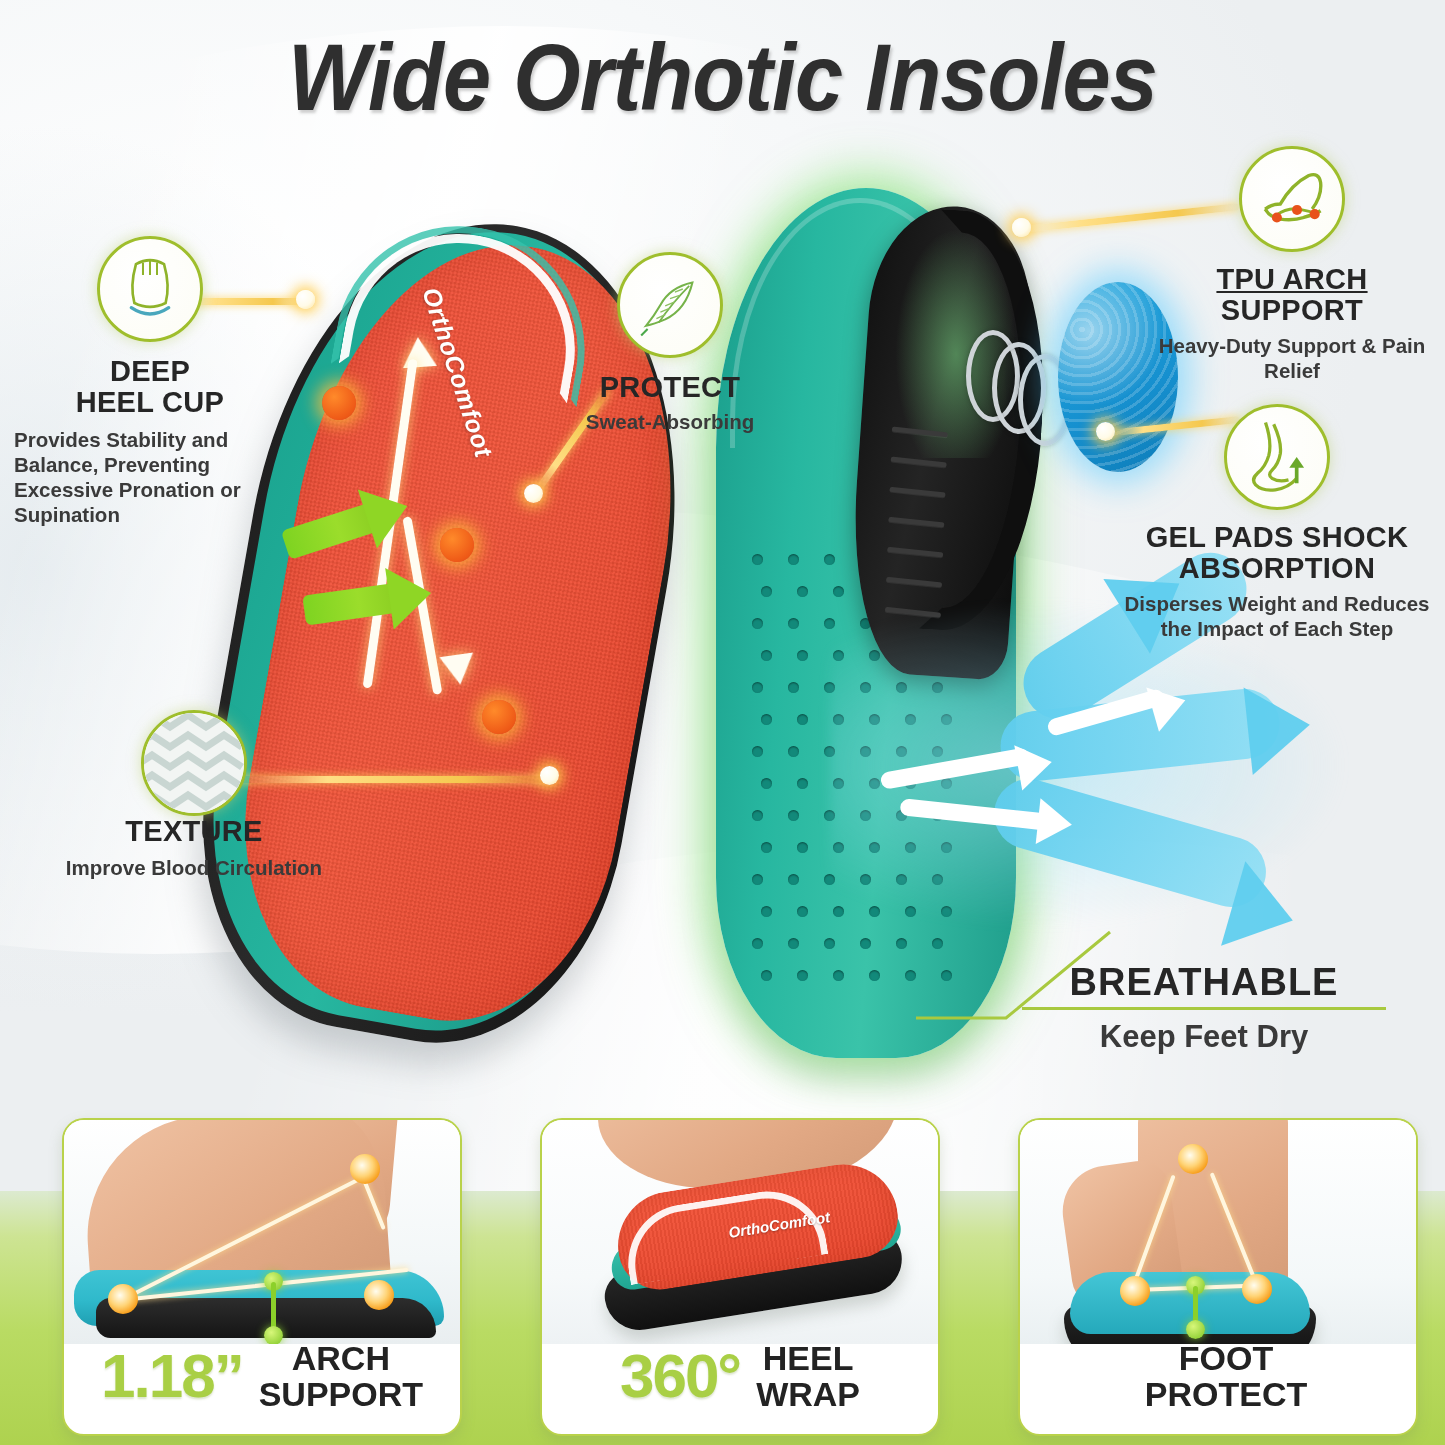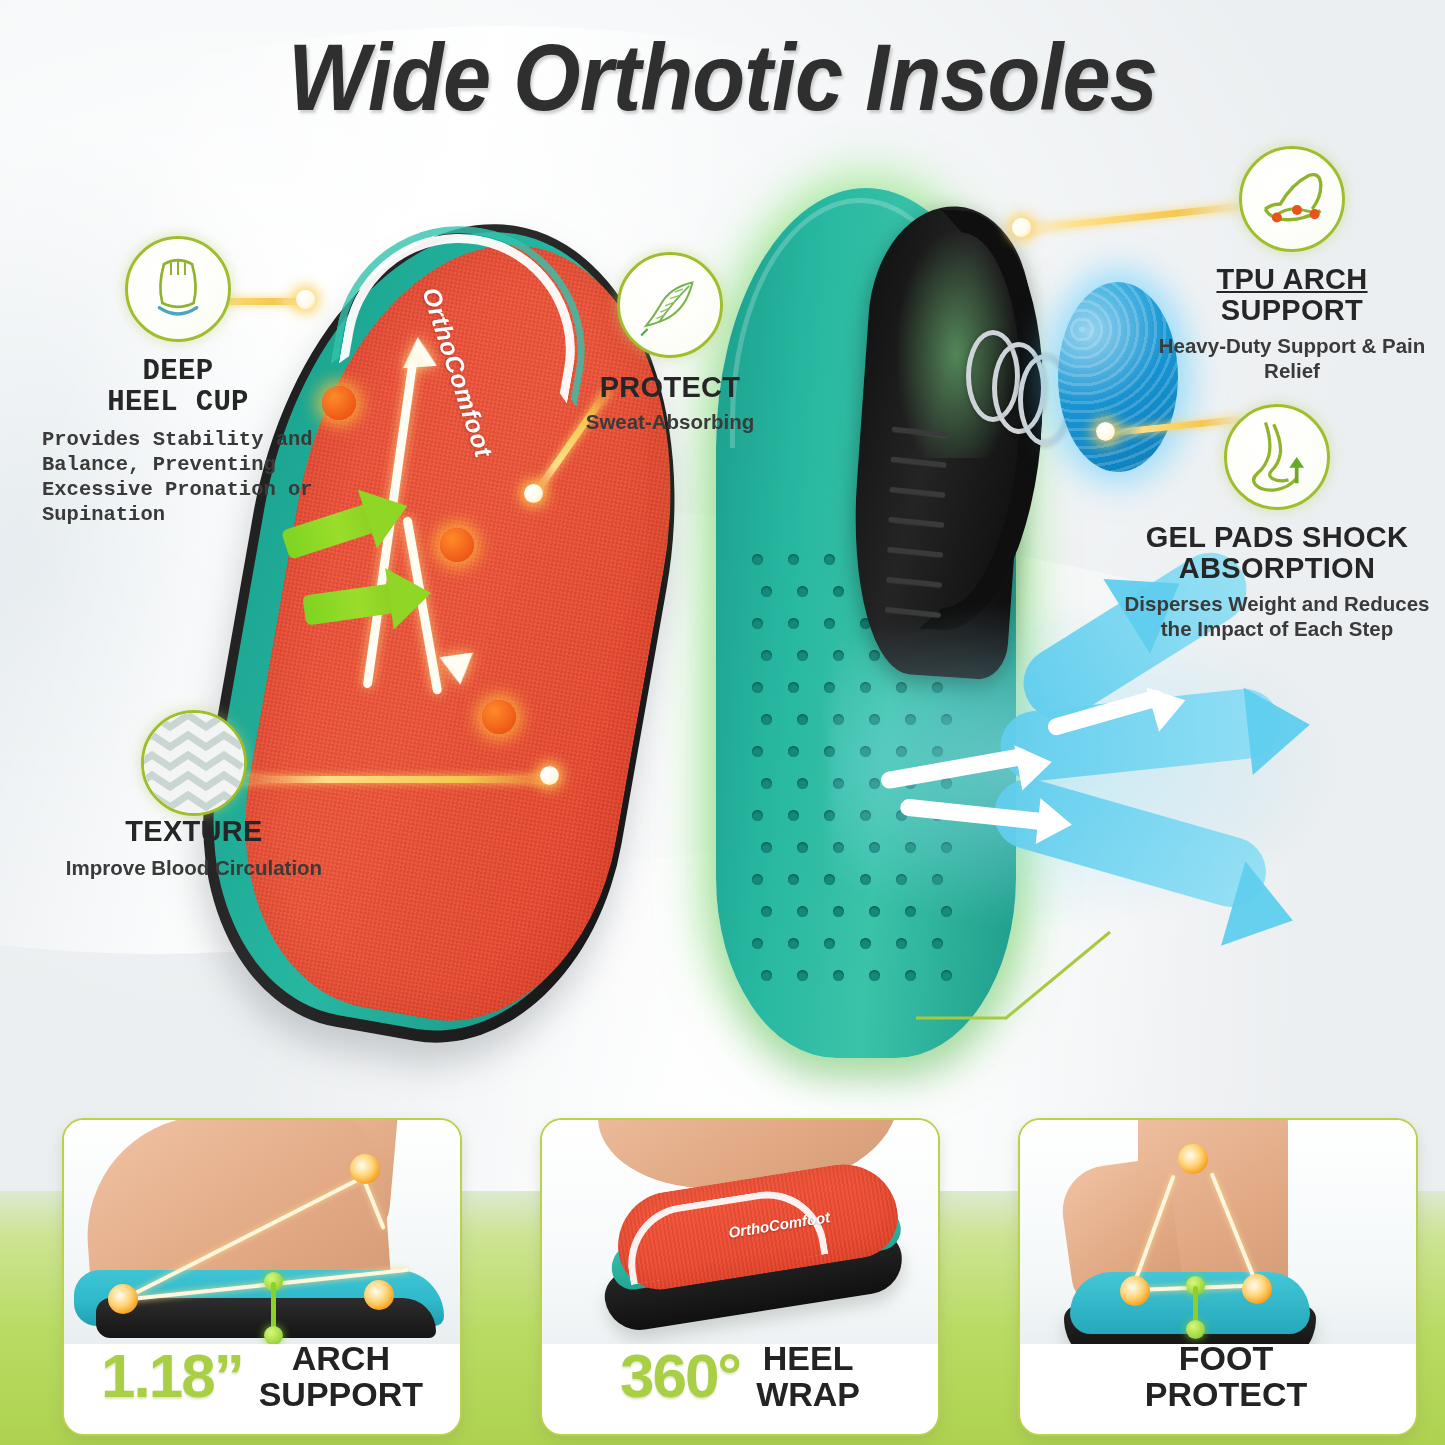--- a/index.html
+++ b/index.html
@@ -477,21 +477,21 @@
   <div class="conn" style="left:1022px;top:226px;width:218px;transform:rotate(-6deg);"></div>
   <div class="dot" style="left:1012px;top:218px;"></div>
 
   <div class="conn" style="left:1106px;top:430px;width:134px;transform:rotate(-6deg);"></div>
   <div class="dot" style="left:1096px;top:422px;"></div>
 
   <svg width="220" height="120" style="position:absolute;left:910px;top:918px;">
     <polyline points="6,100 96,100 200,14" fill="none" stroke="#a8c93f" stroke-width="3"></polyline>
   </svg>
 
-  <div class="feature" style="left:38px;top:236px;width:280px;font-family:Liberation Mono, monospace;">
+  <div class="feature" style="left:10px;top:236px;width:280px;">
     <div style="display:flex;justify-content:center;">
       <div class="f-icon">
         <svg viewBox="0 0 100 100" width="78" height="78">
           <path d="M32 18 q18 -10 36 0 q8 28 2 50 q-20 10 -40 0 q-6 -22 2 -50 z" fill="none" stroke="#8fb32a" stroke-width="3.4"></path>
           <path d="M41 16 v16 M50 14 v18 M59 16 v16" stroke="#8fb32a" stroke-width="2.6" fill="none"></path>
           <path d="M26 74 q24 16 48 0" fill="none" stroke="#49a7bd" stroke-width="4.2" stroke-linecap="round"></path>
         </svg>
       </div>
     </div>
     <div class="f-title center" style="margin-top:14px;">DEEP</div>
@@ -560,20 +560,25 @@
             <path d="M-10 74 l18 -12 l18 12 l18 -12 l18 12 l18 -12 l18 12"></path>
             <path d="M-10 94 l18 -12 l18 12 l18 -12 l18 12 l18 -12 l18 12"></path>
           </g>
         </svg>
       </div>
     </div>
     <div class="f-title center">TEXTURE</div>
     <div class="f-sub center" style="margin-top:8px;">Improve Blood Circulation</div>
   </div>
 
+  <div class="feature" style="left:1014px;top:962px;width:380px;">
+    <div class="f-title" style="font-size:38px;letter-spacing:1px;text-align:center;">BREATHABLE</div>
+    <div style="height:3px;background:#a8c93f;margin:4px 8px 0 8px;"></div>
+    <div class="f-sub" style="font-size:31px;text-align:center;margin-top:8px;">Keep Feet Dry</div>
+  </div>
 
   <div class="greenband"></div>
 
   <div class="cards">
 
     <div class="card c1">
       <div class="photo">
         <div style="position:absolute;inset:0;background:linear-gradient(180deg,#ffffff 0%,#f3f7f8 62%,#e9eef0 100%);"></div>
         <div class="skin ankle1"></div>
         <div class="skin foot1"></div>

